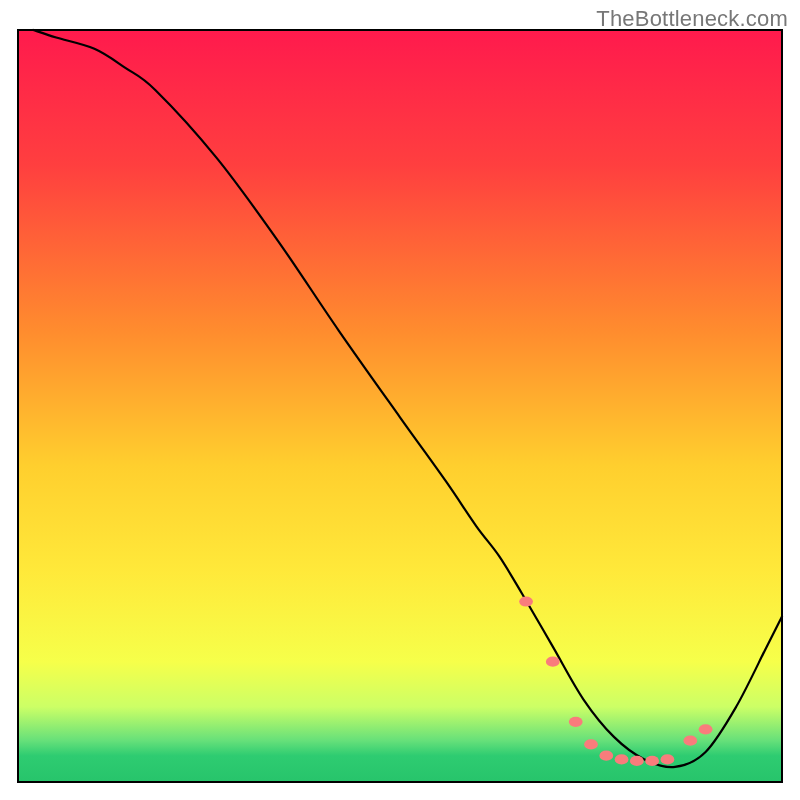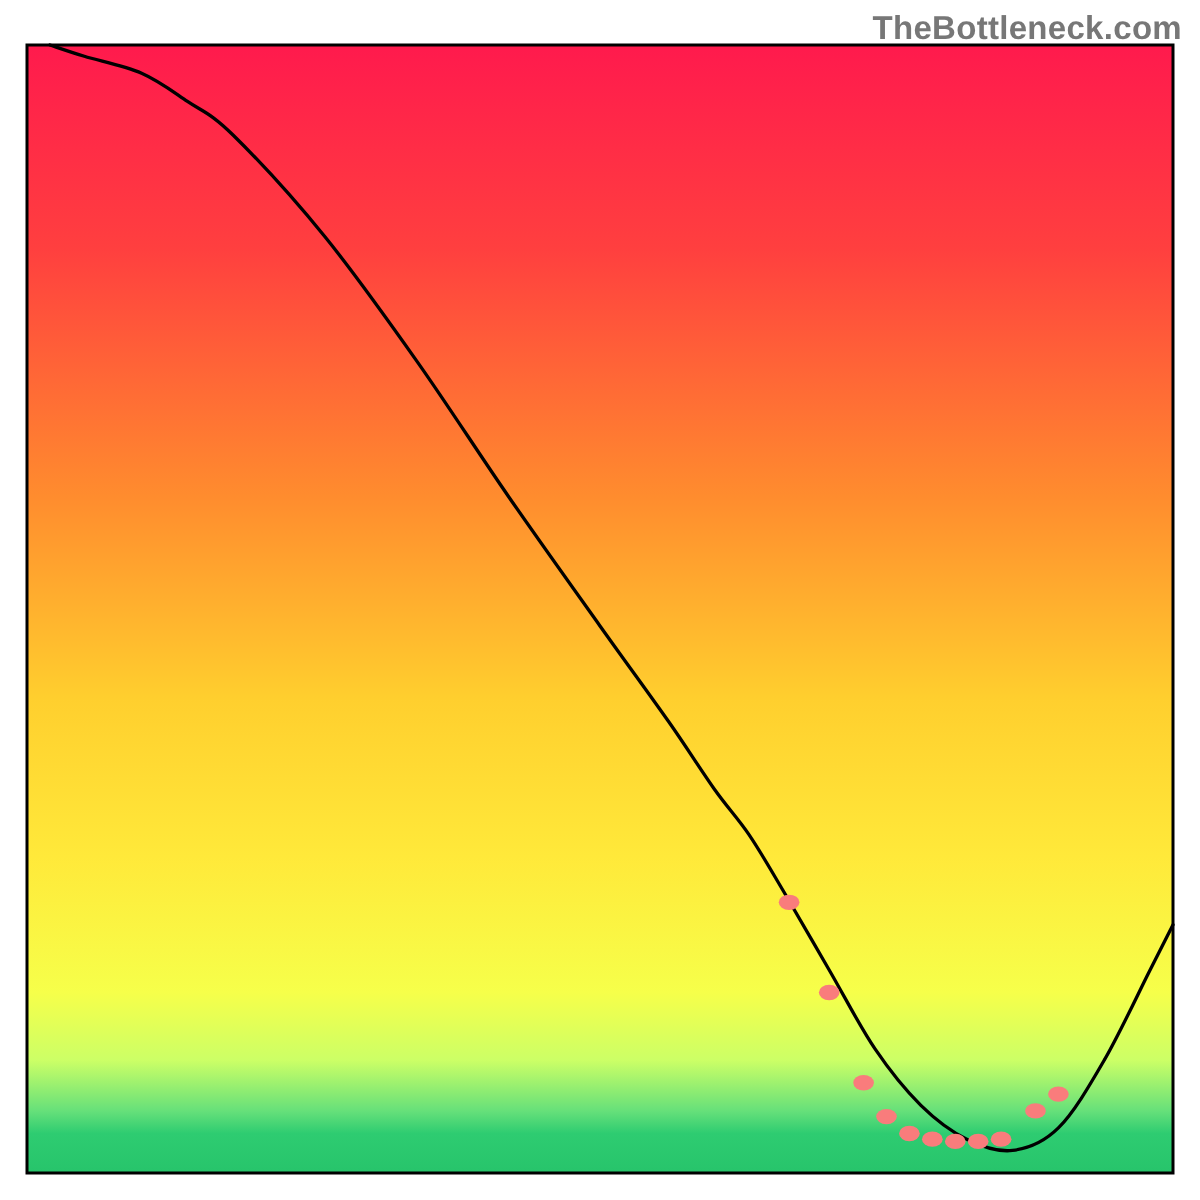--- a/index.html
+++ b/index.html
@@ -15,21 +15,21 @@
     position: relative;
     width: 800px;
     height: 800px;
   }
   .watermark {
     position: absolute;
     top: 6px;
     right: 12px;
     font-size: 22px;
     color: #777;
-    font-weight: 700;
+    font-weight: 400;
     letter-spacing: 0.2px;
     z-index: 10;
   }
   svg.plot {
     position: absolute;
     left: 0;
     top: 0;
   }
 </style>
 </head>

